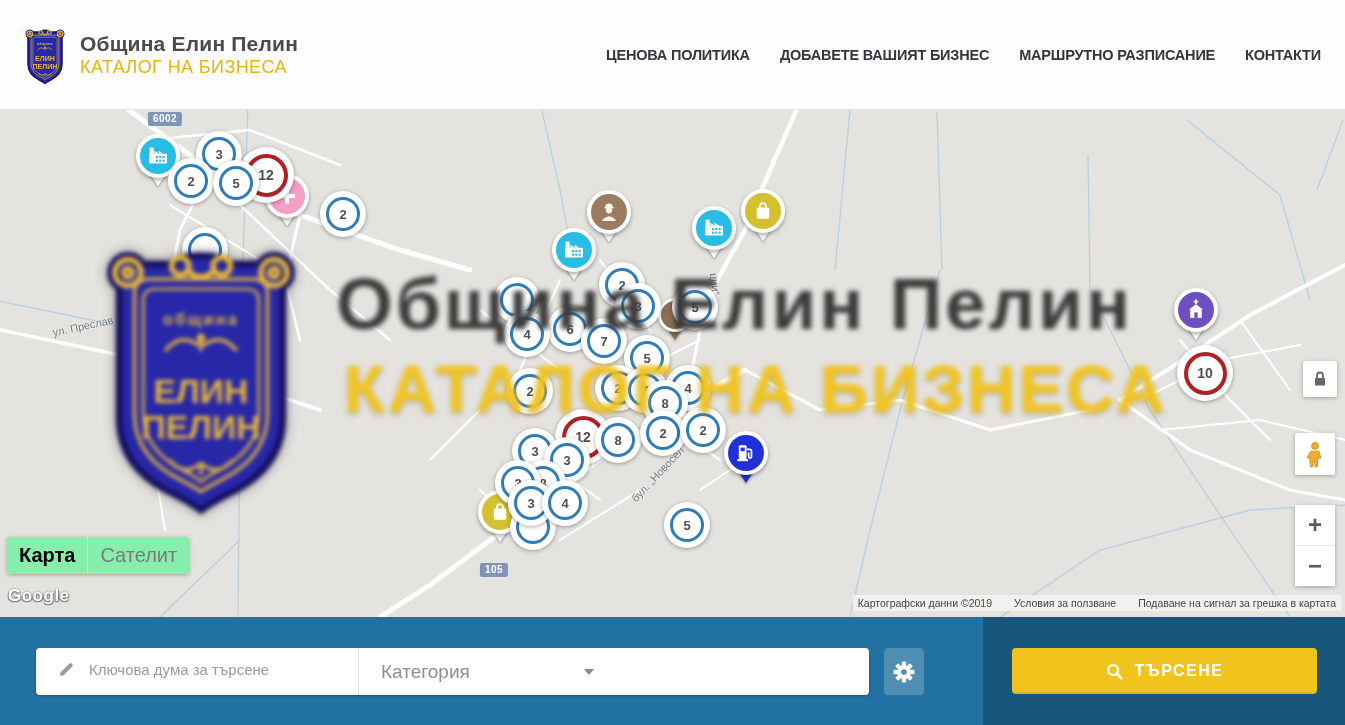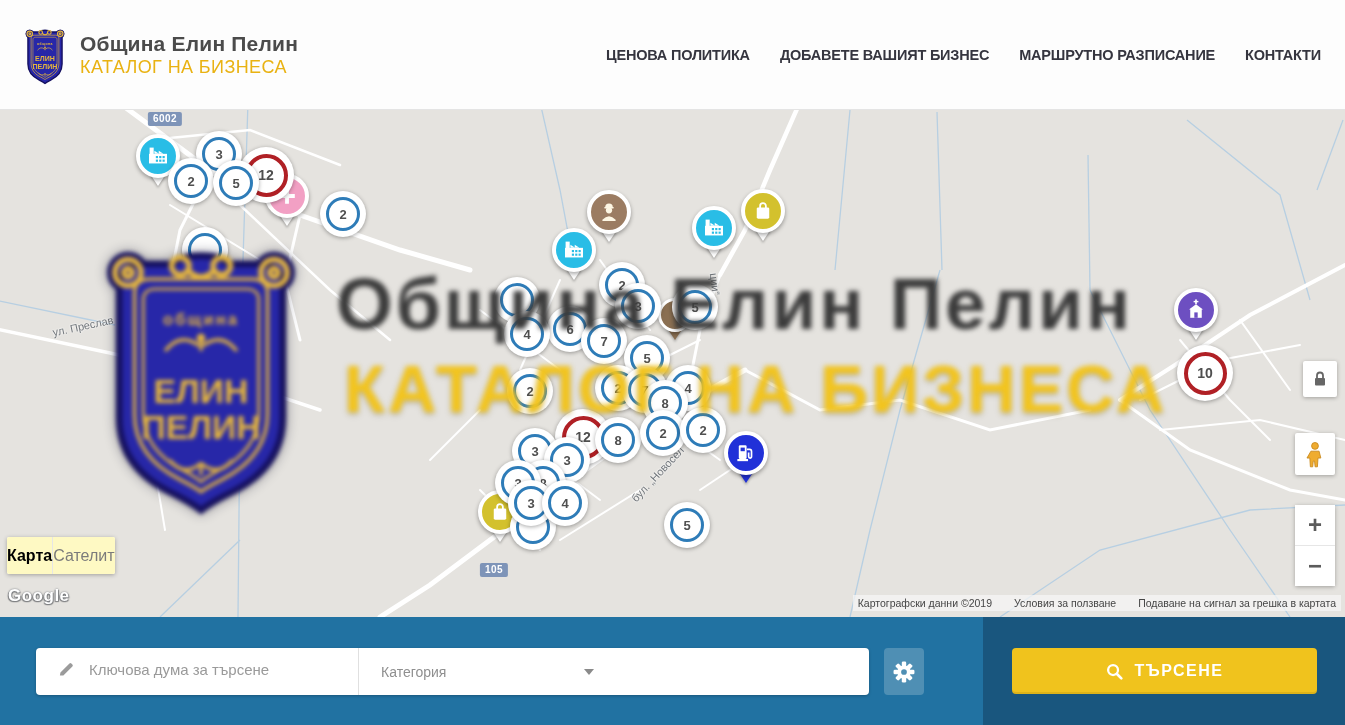--- a/index.html
+++ b/index.html
@@ -53,21 +53,21 @@
               filter:blur(2px) drop-shadow(0 0 6px rgba(0,0,30,.45)); }
   .wm-line1 { position:absolute; left:336px; top:152px; font-size:73px; font-weight:700; color:#3b3b3b;
               letter-spacing:3px; white-space:nowrap; filter:blur(2.6px); }
   .wm-line2 { position:absolute; left:344px; top:240px; font-size:67px; font-weight:800; color:#f2c41e;
               letter-spacing:3px; white-space:nowrap; filter:blur(2.4px);
               text-shadow:0 2px 4px rgba(60,50,0,.35); }
 
   
   .maptype { position:absolute; left:7px; top:427px; z-index:12; display:flex; background:#fff; border-radius:2px;
              box-shadow:0 1px 4px rgba(0,0,0,.3); overflow:hidden; }
-  .maptype-btn { height:37px; padding:0 0; display:flex; align-items:center; font-size:16px; cursor:pointer; background:#fef9c3; border:none; }
+  .maptype-btn { height:37px; padding:0 12px; display:flex; align-items:center; font-size:20px; cursor:pointer; background:#86efac; border:none; }
   .maptype-btn.active { font-weight:700; color:#000; border-right:1px solid #e6e6e6; }
   .maptype-btn.inactive { color:#7b7b7b; }
   .google-logo { position:absolute; left:8px; top:476px; z-index:12; font-size:17px; font-weight:700; color:#fff;
                  letter-spacing:.5px; text-shadow:0 0 2px #6a6f76,1px 1px 1px #888,-1px 1px 1px #888; cursor:pointer; }
   .attribution { position:absolute; right:4px; top:485px; z-index:12; display:flex; gap:22px; align-items:center;
                  background:rgba(245,245,245,.75); padding:2px 5px; font-size:10.5px; color:#454545; }
   .attr-link { cursor:pointer; }
   .ctl-btn { position:absolute; z-index:12; background:#fff; box-shadow:0 1px 4px rgba(0,0,0,.3); border-radius:2px;
              display:flex; align-items:center; justify-content:center; cursor:pointer; border:none; }
   .lock-btn { left:1303px; top:251px; width:34px; height:36px; }
@@ -84,21 +84,21 @@
                      display:flex; align-items:center; justify-content:center; }
   .fields { position:absolute; left:36px; top:31px; width:833px; height:47px; background:#fff; border-radius:4px;
             display:flex; align-items:stretch; box-shadow:0 1px 3px rgba(0,0,0,.25); }
   .field-keyword { width:322px; display:flex; align-items:center; gap:14px; padding:0 18px 4px 22px; }
   .field-keyword input { border:none; outline:none; width:100%; font-size:15px; color:#444; font-family:inherit; }
   .field-keyword input::placeholder { color:#9a9a9a; }
   .field-select { display:flex; align-items:center; justify-content:space-between; padding:0 20px 0 22px;
                   border-left:1px solid #e0e0e0; cursor:pointer; }
   .field-category { width:256px; }
   .field-location { width:255px; }
-  .field-select .lbl { font-size:14px; color:#8f8f8f; }
+  .field-select .lbl { font-size:19px; color:#8f8f8f; }
   .chevron { width:0; height:0; border-left:5px solid transparent; border-right:5px solid transparent;
              border-top:6px solid #8a8a8a; }
   .gear-btn { position:absolute; left:884px; top:31px; width:40px; height:47px; background:#4f8fb4; border:none;
               border-radius:4px; display:flex; align-items:center; justify-content:center; cursor:pointer; }
   .gear-btn svg { width:22px; height:22px; }
   .search-btn { width:305px; height:46px; background:#f0c31d; border:none; border-radius:4px; cursor:pointer;
                 display:flex; align-items:center; justify-content:center; gap:11px;
                 box-shadow:inset 0 -2px 0 rgba(0,0,0,.08); }
   .search-btn .txt { font-size:16px; font-weight:700; color:#fff; letter-spacing:1.5px; }
   .crest-text { font-weight:700; fill:#e5b63d; font-family:"Liberation Sans",sans-serif; }

